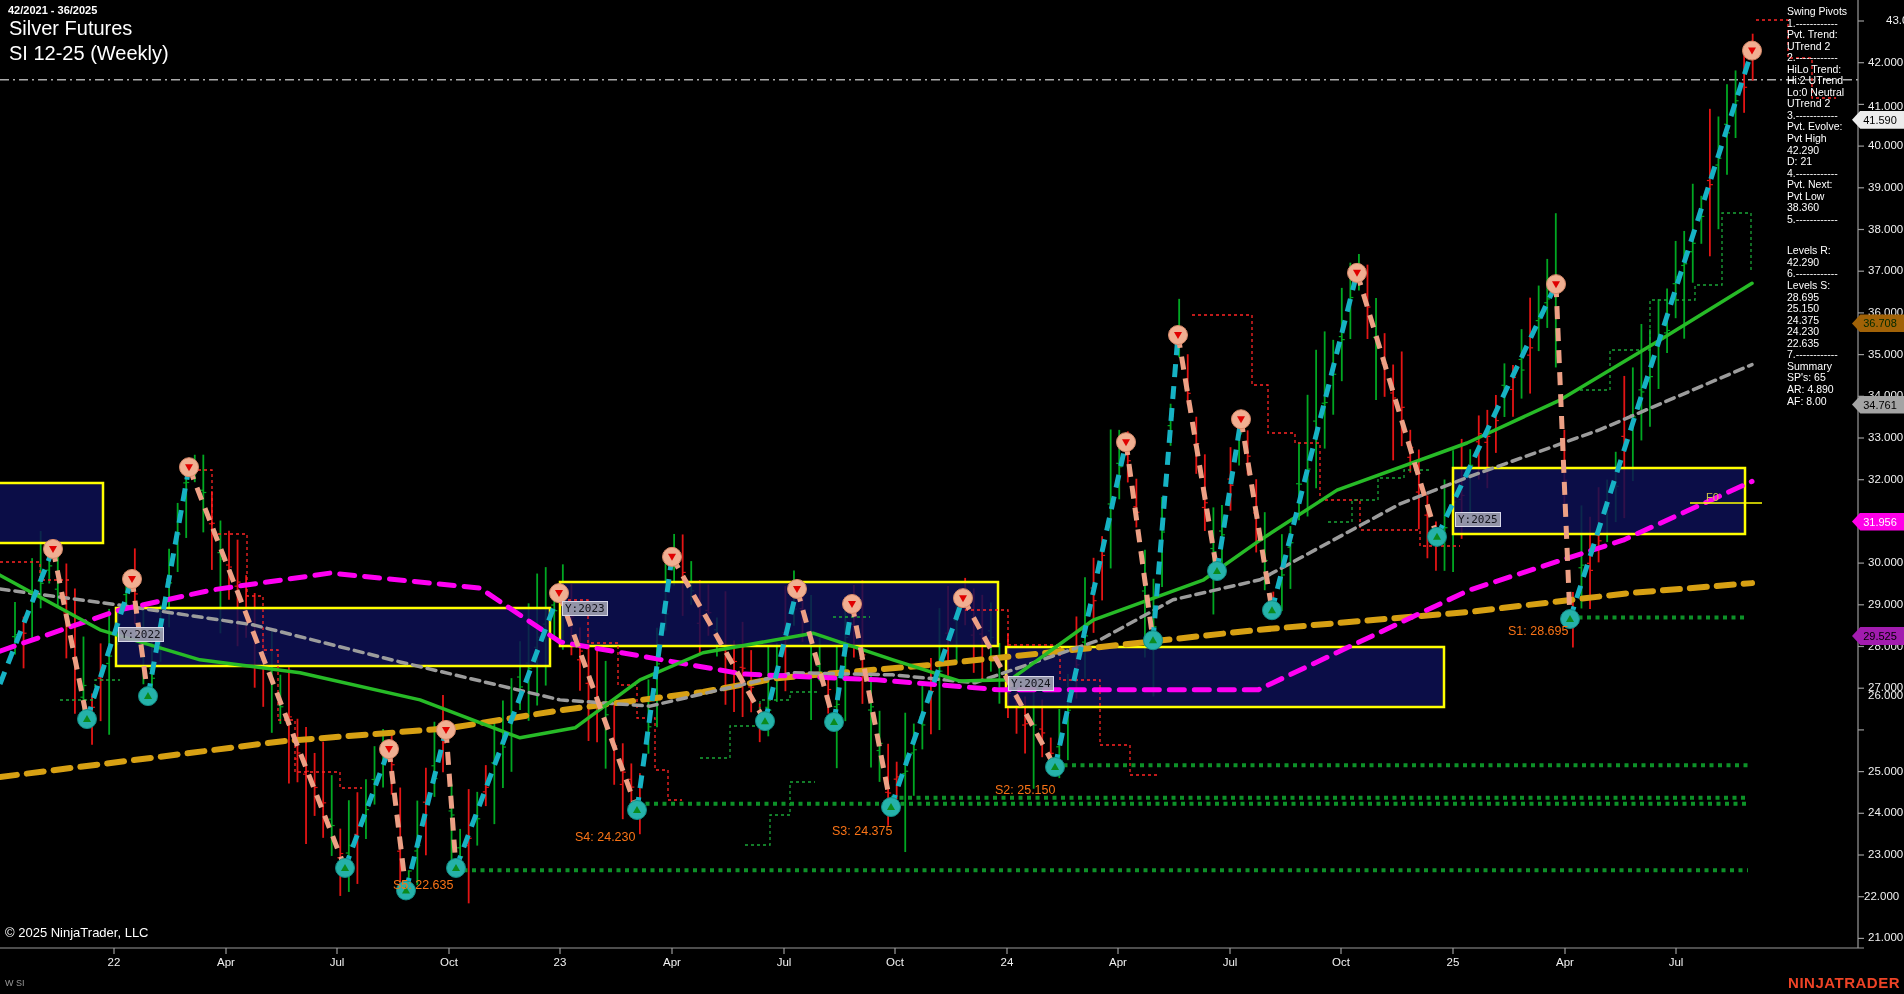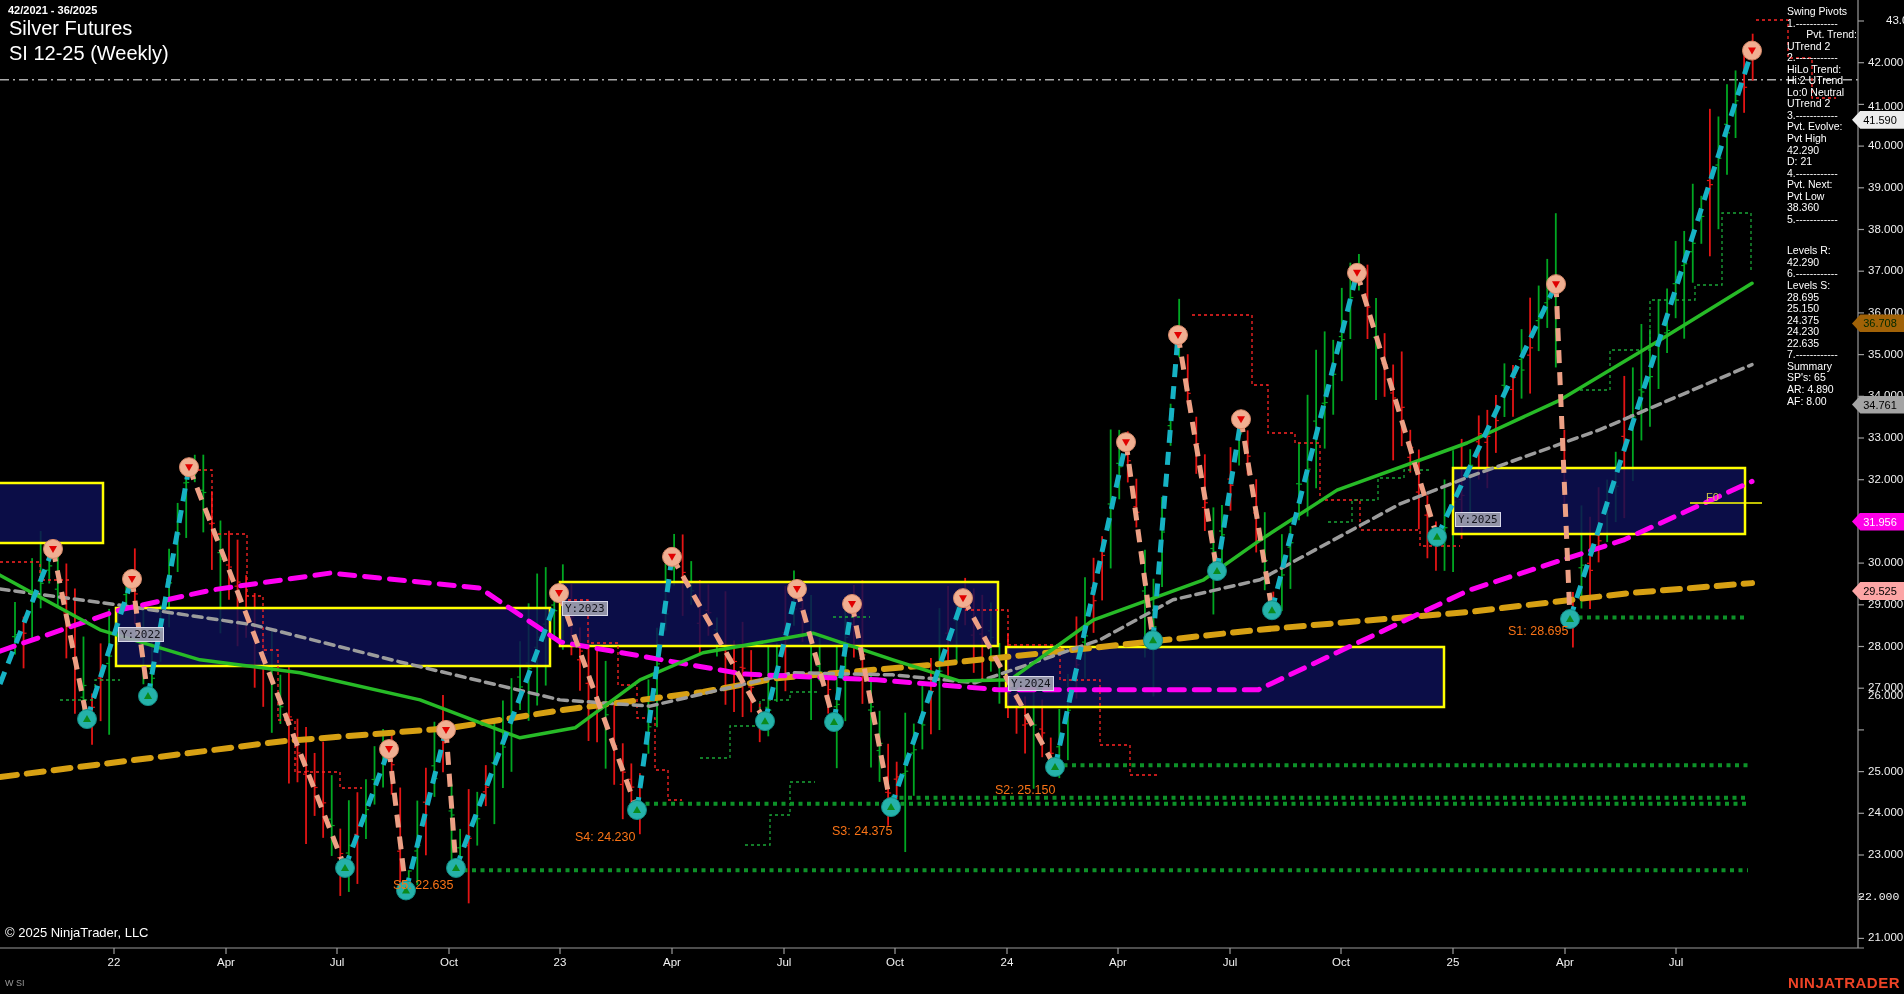--- a/index.html
+++ b/index.html
@@ -866,21 +866,21 @@
       <line x1="1676" y1="948" x2="1676" y2="954" stroke="#9a9a9a" stroke-width="1.2"></line>
     </svg>
 
   <div class="abs hdr-range" style="left:8px;top:4px;">42/2021 - 36/2025</div>
   <div class="abs hdr-title" style="left:9px;top:17px;">Silver Futures</div>
   <div class="abs hdr-title" style="left:9px;top:42px;">SI 12-25 (Weekly)</div>
 
   <div id="indicator-panel" class="abs" style="left:1787px;top:6px;width:70px;">
       <div class="abs panel-line" style="position: static;">Swing Pivots</div>
       <div class="abs panel-line" style="position: static;">1.------------</div>
-      <div class="abs panel-line" style="position: static; text-align: right;">Pvt. Trend:</div>
+      <div class="abs panel-line" style="position: static;">Pvt. Trend:</div>
       <div class="abs panel-line" style="position: static;">UTrend 2</div>
       <div class="abs panel-line" style="position: static;">2.------------</div>
       <div class="abs panel-line" style="position: static;">HiLo Trend:</div>
       <div class="abs panel-line" style="position: static;">Hi:2 UTrend</div>
       <div class="abs panel-line" style="position: static;">Lo:0 Neutral</div>
       <div class="abs panel-line" style="position: static;">UTrend 2</div>
       <div class="abs panel-line" style="position: static;">3.------------</div>
       <div class="abs panel-line" style="position: static;">Pvt. Evolve:</div>
       <div class="abs panel-line" style="position: static;">Pvt High</div>
       <div class="abs panel-line" style="position: static;">42.290</div>
@@ -921,29 +921,29 @@
       <div class="abs ylab" style="left: 10px; top: 472.7px;">32.000</div>
       <div class="abs ylab" style="left: 10px; top: 514.4px;">31.000</div>
       <div class="abs ylab" style="left: 10px; top: 556.1px;">30.000</div>
       <div class="abs ylab" style="left: 10px; top: 597.8px;">29.000</div>
       <div class="abs ylab" style="left: 10px; top: 639.5px;">28.000</div>
       <div class="abs ylab" style="left: 10px; top: 681.2px;">27.000</div>
       <div class="abs ylab" style="left: 10px; top: 689px;">26.000</div>
       <div class="abs ylab" style="left: 10px; top: 764.6px;">25.000</div>
       <div class="abs ylab" style="left: 10px; top: 806.3px;">24.000</div>
       <div class="abs ylab" style="left: 10px; top: 848px;">23.000</div>
-      <div class="abs ylab" style="left: 0; top: 889.7px; font-family: Liberation Mono, monospace;">22.000</div>
+      <div class="abs ylab" style="left: 6px; top: 889.7px;">22.000</div>
       <div class="abs ylab" style="left: 10px; top: 931.4px;">21.000</div>
     </div>
   <div id="price-markers" class="abs" style="left:0;top:0;">
       <div class="abs pmk" style="left: 1852px; top: 70.797px; background: rgb(236, 236, 236); color: rgb(0, 0, 0);">41.590</div>
       <div class="abs pmk" style="left: 1852px; top: 274.376px; background: #a16207; color: rgb(0, 42, 0);">36.708</div>
       <div class="abs pmk" style="left: 1852px; top: 355.566px; background: rgb(164, 164, 164); color: rgb(0, 0, 0);">34.761</div>
       <div class="abs pmk" style="left: 1852px; top: 472.535px; background: rgb(255, 0, 232); color: rgb(255, 255, 255);">31.956</div>
-      <div class="abs pmk" style="left: 1852px; top: 542px; background: #fca5a5; color: rgb(0, 0, 0);">29.525</div>
+      <div class="abs pmk" style="left: 1852px; top: 587px; background: #a21caf; color: rgb(0, 0, 0);">29.525</div>
     </div>
   <div id="x-axis-labels" class="abs" style="left:0;top:948px;width:1904px;height:28px;">
       <div class="abs xlab" style="left: 114px; top: 8px;">22</div>
       <div class="abs xlab" style="left: 226px; top: 8px;">Apr</div>
       <div class="abs xlab" style="left: 337px; top: 8px;">Jul</div>
       <div class="abs xlab" style="left: 449px; top: 8px;">Oct</div>
       <div class="abs xlab" style="left: 560px; top: 8px;">23</div>
       <div class="abs xlab" style="left: 672px; top: 8px;">Apr</div>
       <div class="abs xlab" style="left: 784px; top: 8px;">Jul</div>
       <div class="abs xlab" style="left: 895px; top: 8px;">Oct</div>

